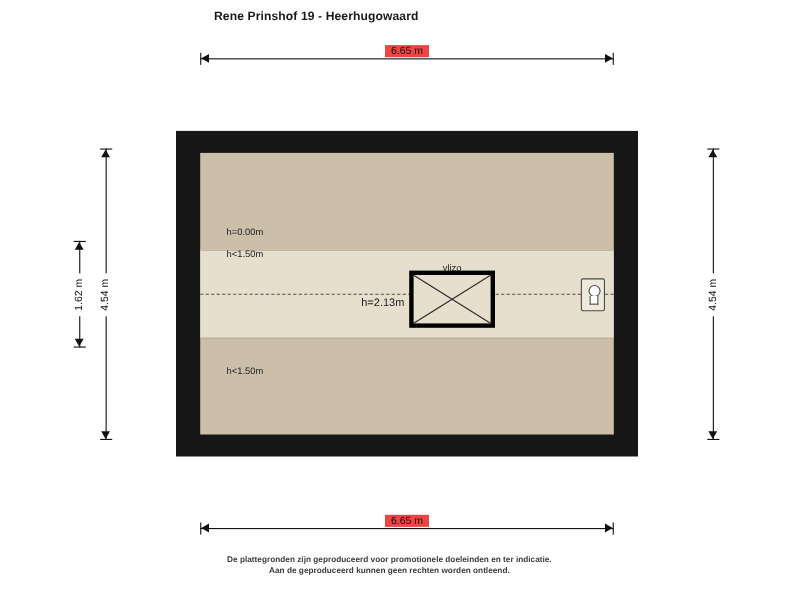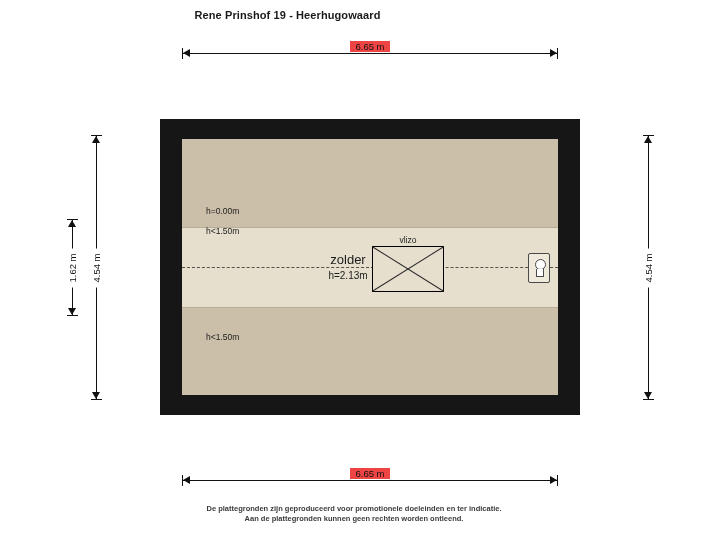--- a/index.html
+++ b/index.html
@@ -111,21 +111,21 @@
     color: #1c1c1c;
   }
 
   
   .vlizo {
     position: absolute;
     left: 190px;
     top: 107px;
     width: 70px;
     height: 44px;
-    border: 1px solid #000000;
+    border: 4px solid #000000;
     background: #e6dfce;
   }
   .vlizo .x1, .vlizo .x2 {
     position: absolute;
     left: 50%;
     top: 50%;
     width: 84px;
     height: 1px;
     background: #2a2a2a;
     transform-origin: center;
@@ -330,21 +330,20 @@
     <div class="band-mid"></div>
     <div class="band-line" style="top:88px;"></div>
     <div class="band-line" style="top:168px;"></div>
 
     <div class="center-dash"></div>
 
     <div class="h-label" style="left:24px; top:22px;margin-top:45px;">h=0.00m</div>
     <div class="h-label" style="left:24px; top:87px;">h&lt;1.50m</div>
     <div class="h-label" style="left:24px; top:193px;">h&lt;1.50m</div>
 
-    <div class="room-name">zolder</div>
     <div class="room-height">h=2.13m</div>
 
     <div class="vlizo">
       <div class="vlizo-label">vlizo</div>
       <div class="x1"></div>
       <div class="x2"></div>
     </div>
 
     <div class="window-fixture">
       <div class="bulb"></div>
@@ -358,14 +357,14 @@
   <div class="line"></div>
   <div class="cap l"></div>
   <div class="cap r"></div>
   <div class="arrow l"></div>
   <div class="arrow r"></div>
   <div class="txt"><span>6.65 m</span></div>
 </div>
 
 <div class="footer">
   <div class="f1">De plattegronden zijn geproduceerd voor promotionele doeleinden en ter indicatie.</div>
-  <div class="f2">Aan de plattegronden kunnen geen rechten worden ontleend.</div>
+  <div class="f2">Aan de geproduceerd kunnen geen rechten worden ontleend.</div>
 </div>
 
 </body></html>

